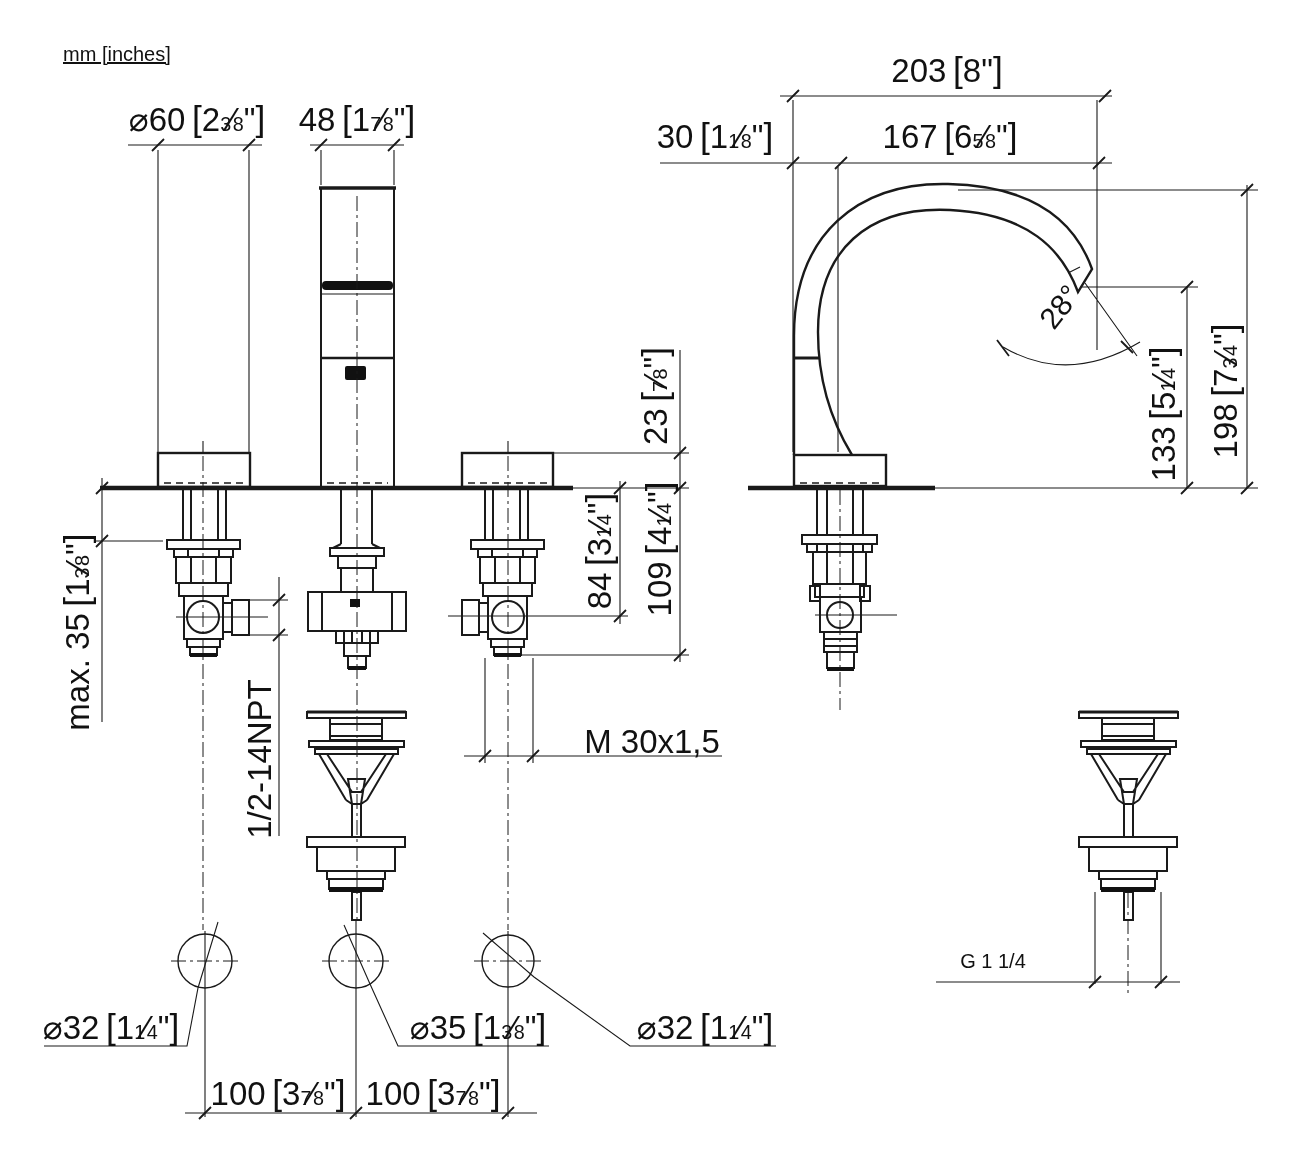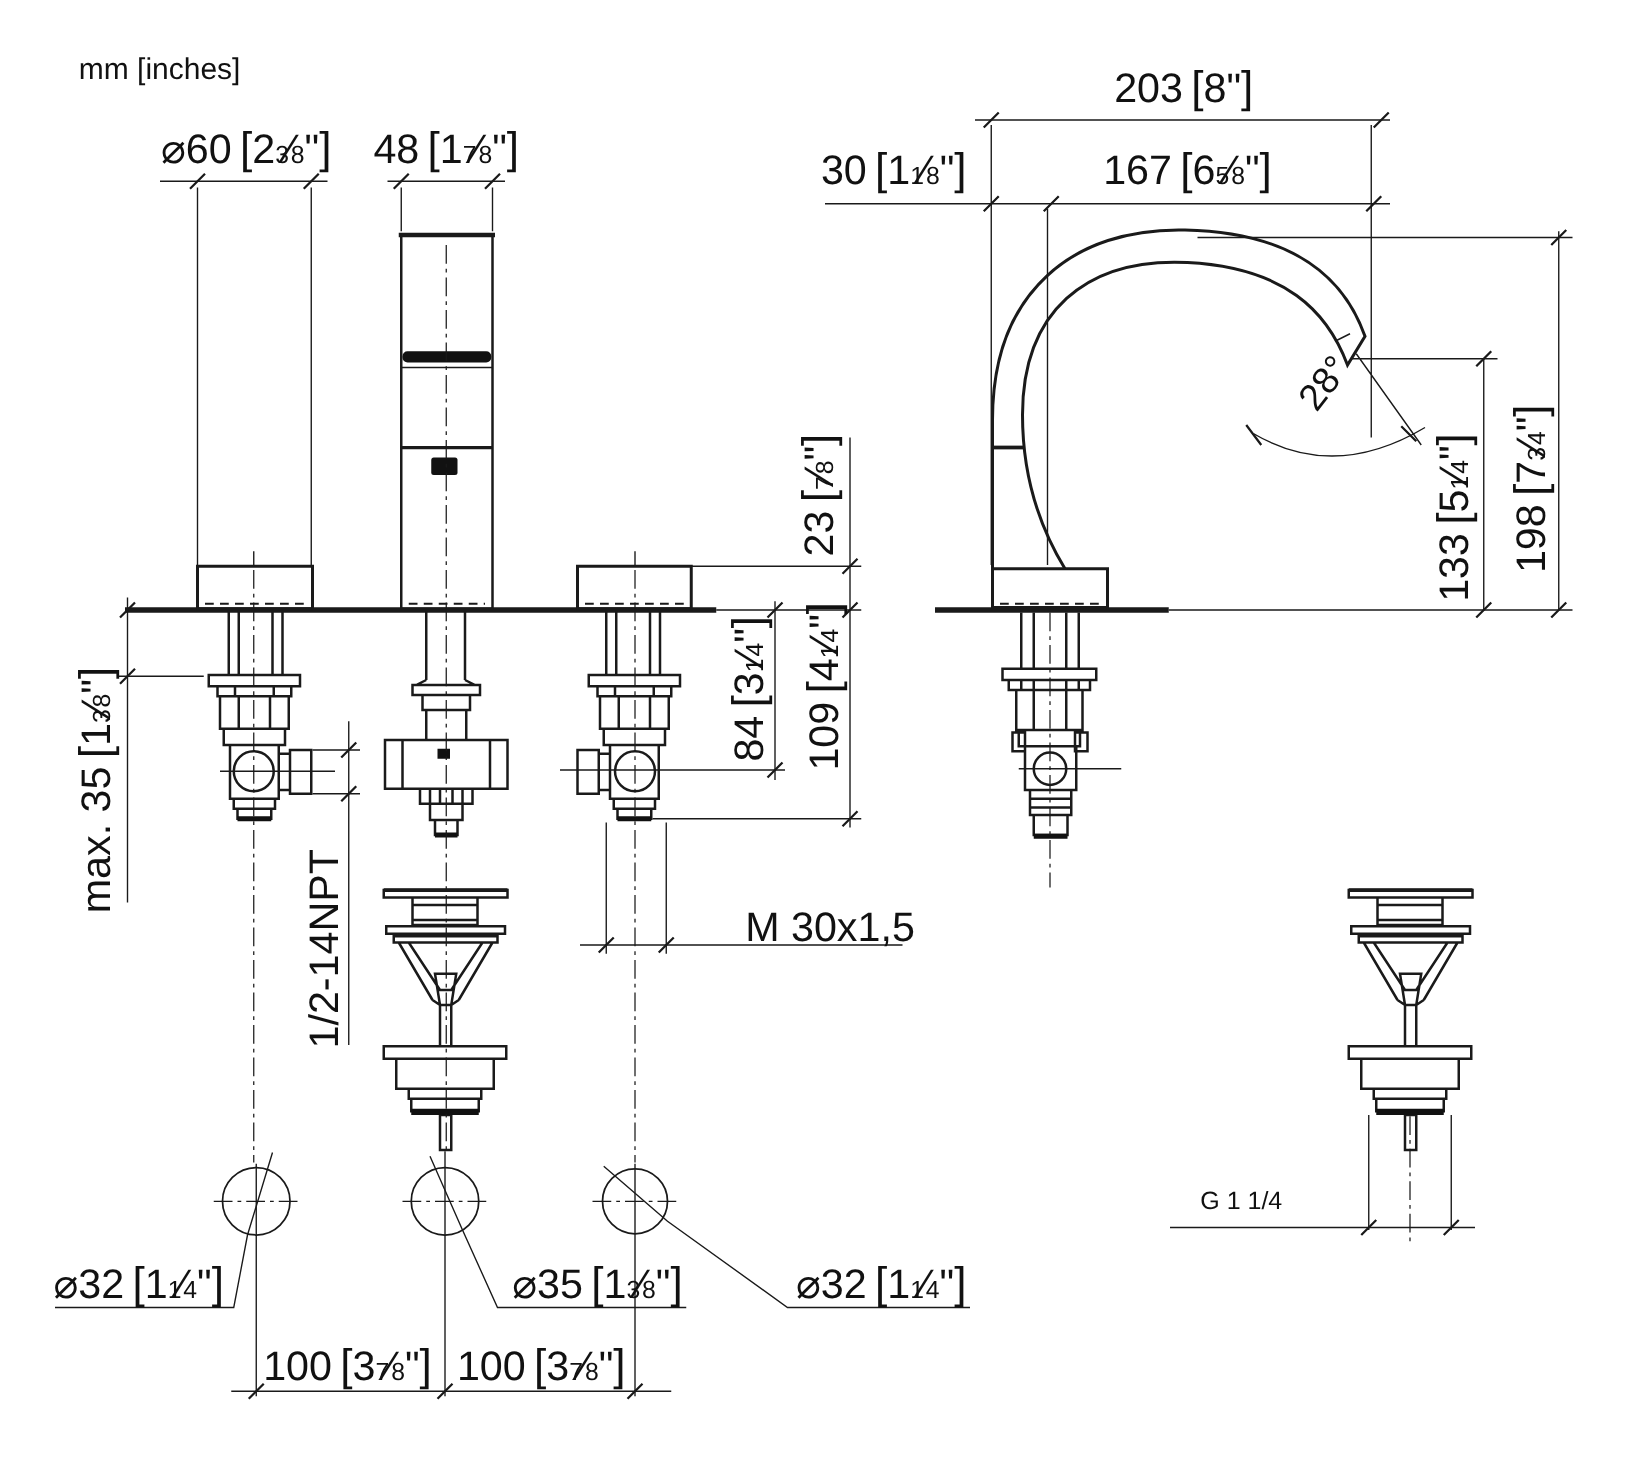--- a/index.html
+++ b/index.html
@@ -3,21 +3,21 @@
 <meta charset="utf-8">
 <style>
   html,body{margin:0;padding:0;background:#fff;}
   .canvas{position:relative;width:1304px;height:1166px;background:#ffffff;overflow:hidden;
           font-family:"Liberation Sans", sans-serif;color:#111;}
   .canvas svg{position:absolute;left:0;top:0;}
   .lbl{position:absolute;white-space:nowrap;font-size:33px;line-height:1;color:#111;}
   .ctr{transform:translate(-50%,-50%);}
   .rot{transform:translate(-50%,-50%) rotate(-90deg);}
   .ang{transform:translate(-50%,-50%) rotate(-52deg);font-size:30px;}
-  .units{font-size:24px;}
+  .units{font-size:20px;text-decoration:underline;}
   .sm{font-size:20px;}
   .lbl .br{font-size:107%;}
   .lbl sup{font-size:60%;vertical-align:42%;line-height:0;}
   .lbl sub{font-size:60%;vertical-align:-4%;line-height:0;}
   .lbl .fs{margin:0 -2px;}
 </style>
 </head>
 <body>
 
 <div class="canvas">
@@ -195,21 +195,21 @@
 
 <div class="lbl ang" style="left:1060px;top:307px;">28°</div>
 <div class="lbl rot" style="left:655px;top:396px;">23 <span class="br">[</span><sup>7</sup><span class="fs">⁄</span><sub>8</sub>"<span class="br">]</span></div>
 <div class="lbl rot" style="left:599px;top:551px;">84 <span class="br">[</span>3<sup>1</sup><span class="fs">⁄</span><sub>4</sub>"<span class="br">]</span></div>
 <div class="lbl rot" style="left:659px;top:549px;">109 <span class="br">[</span>4<sup>1</sup><span class="fs">⁄</span><sub>4</sub>"<span class="br">]</span></div>
 <div class="lbl rot" style="left:1163px;top:414px;">133 <span class="br">[</span>5<sup>1</sup><span class="fs">⁄</span><sub>4</sub>"<span class="br">]</span></div>
 <div class="lbl rot" style="left:1225px;top:391px;">198 <span class="br">[</span>7<sup>3</sup><span class="fs">⁄</span><sub>4</sub>"<span class="br">]</span></div>
 <div class="lbl rot" style="left:77px;top:632px;">max. 35 <span class="br">[</span>1<sup>3</sup><span class="fs">⁄</span><sub>8</sub>"<span class="br">]</span></div>
 <div class="lbl rot" style="left:259px;top:759px;">1/2-14NPT</div>
 
-<div class="lbl ctr" style="left:652px;top:741px;margin-left:12px;">M 30x1,5</div>
+<div class="lbl ctr" style="left:652px;top:741px;">M 30x1,5</div>
 <div class="lbl ctr sm" style="left:993px;top:961px;">G 1 1/4</div>
 
 <div class="lbl ctr" style="left:111px;top:1027px;">⌀32 <span class="br">[</span>1<sup>1</sup><span class="fs">⁄</span><sub>4</sub>"<span class="br">]</span></div>
 <div class="lbl ctr" style="left:478px;top:1027px;">⌀35 <span class="br">[</span>1<sup>3</sup><span class="fs">⁄</span><sub>8</sub>"<span class="br">]</span></div>
 <div class="lbl ctr" style="left:705px;top:1027px;">⌀32 <span class="br">[</span>1<sup>1</sup><span class="fs">⁄</span><sub>4</sub>"<span class="br">]</span></div>
 <div class="lbl ctr" style="left:278px;top:1093px;">100 <span class="br">[</span>3<sup>7</sup><span class="fs">⁄</span><sub>8</sub>"<span class="br">]</span></div>
 <div class="lbl ctr" style="left:433px;top:1093px;">100 <span class="br">[</span>3<sup>7</sup><span class="fs">⁄</span><sub>8</sub>"<span class="br">]</span></div>
 
 </div>
 

